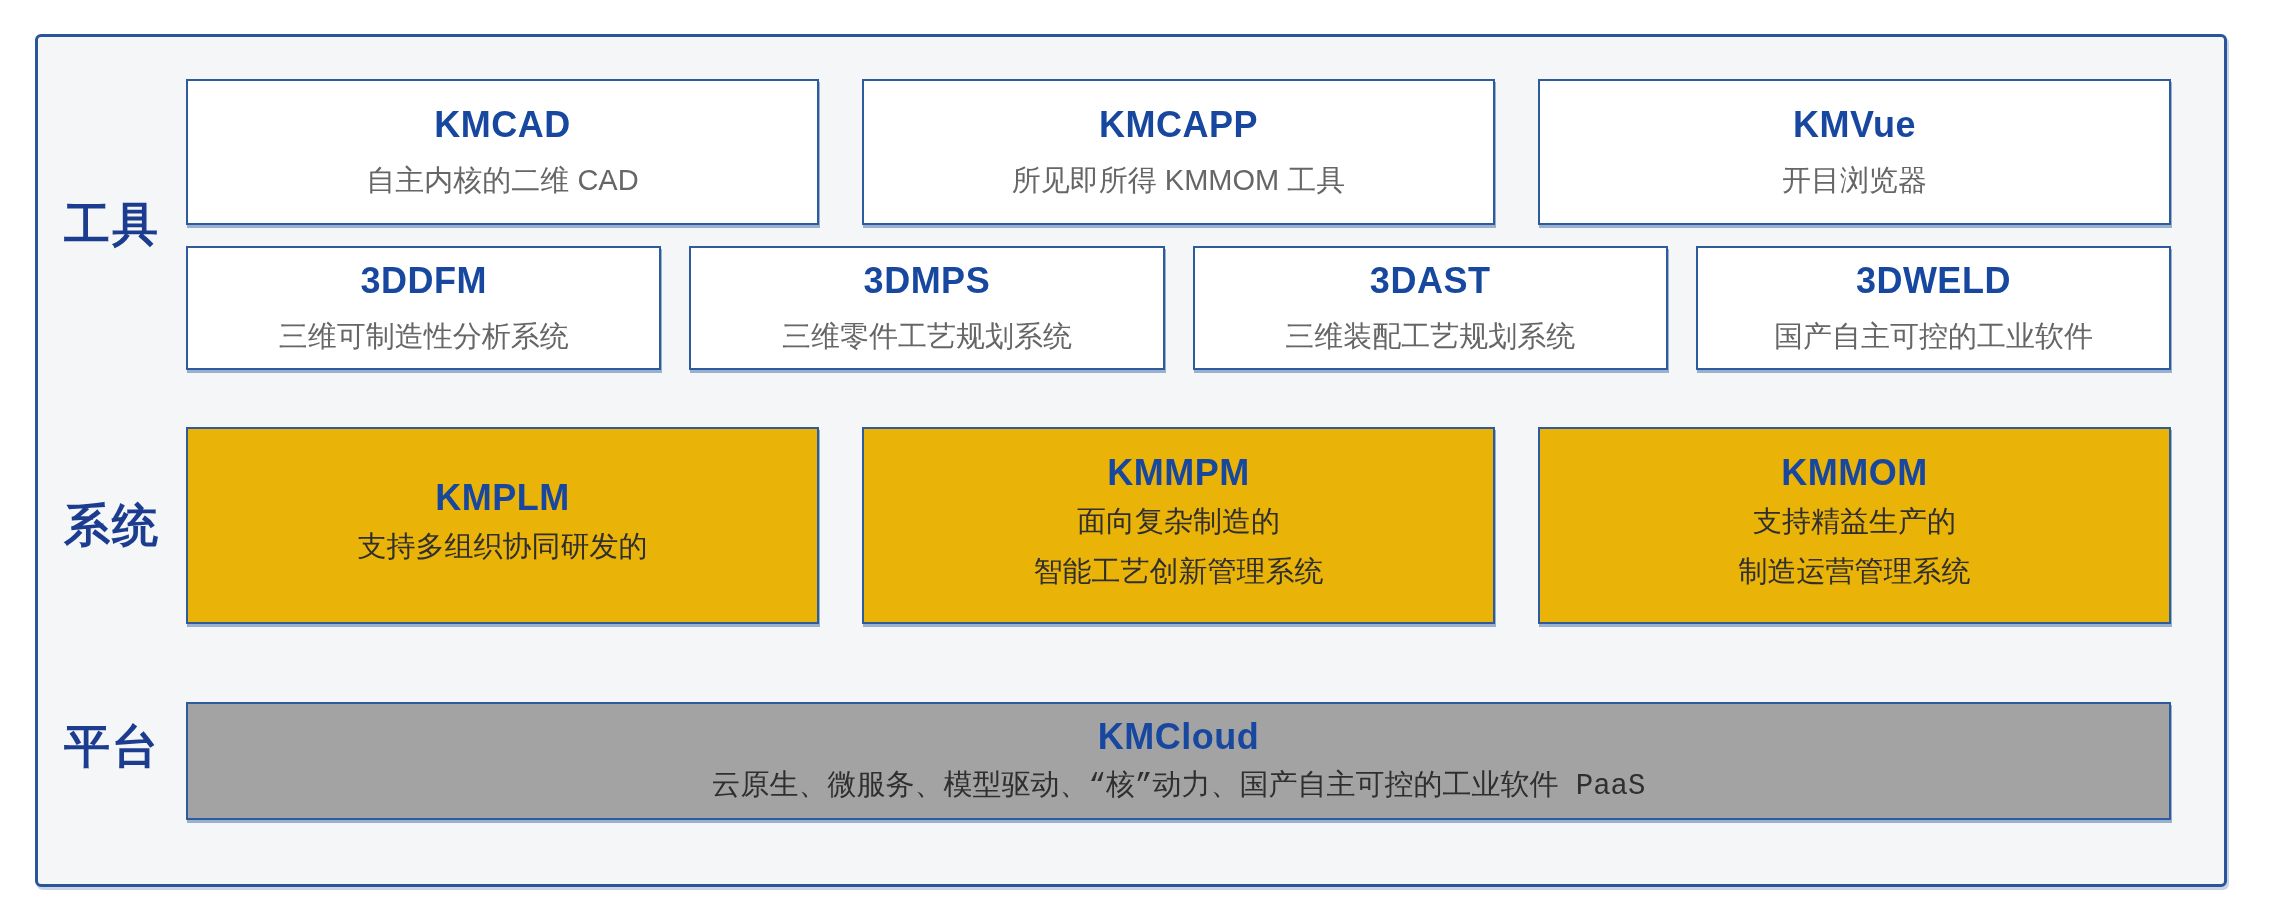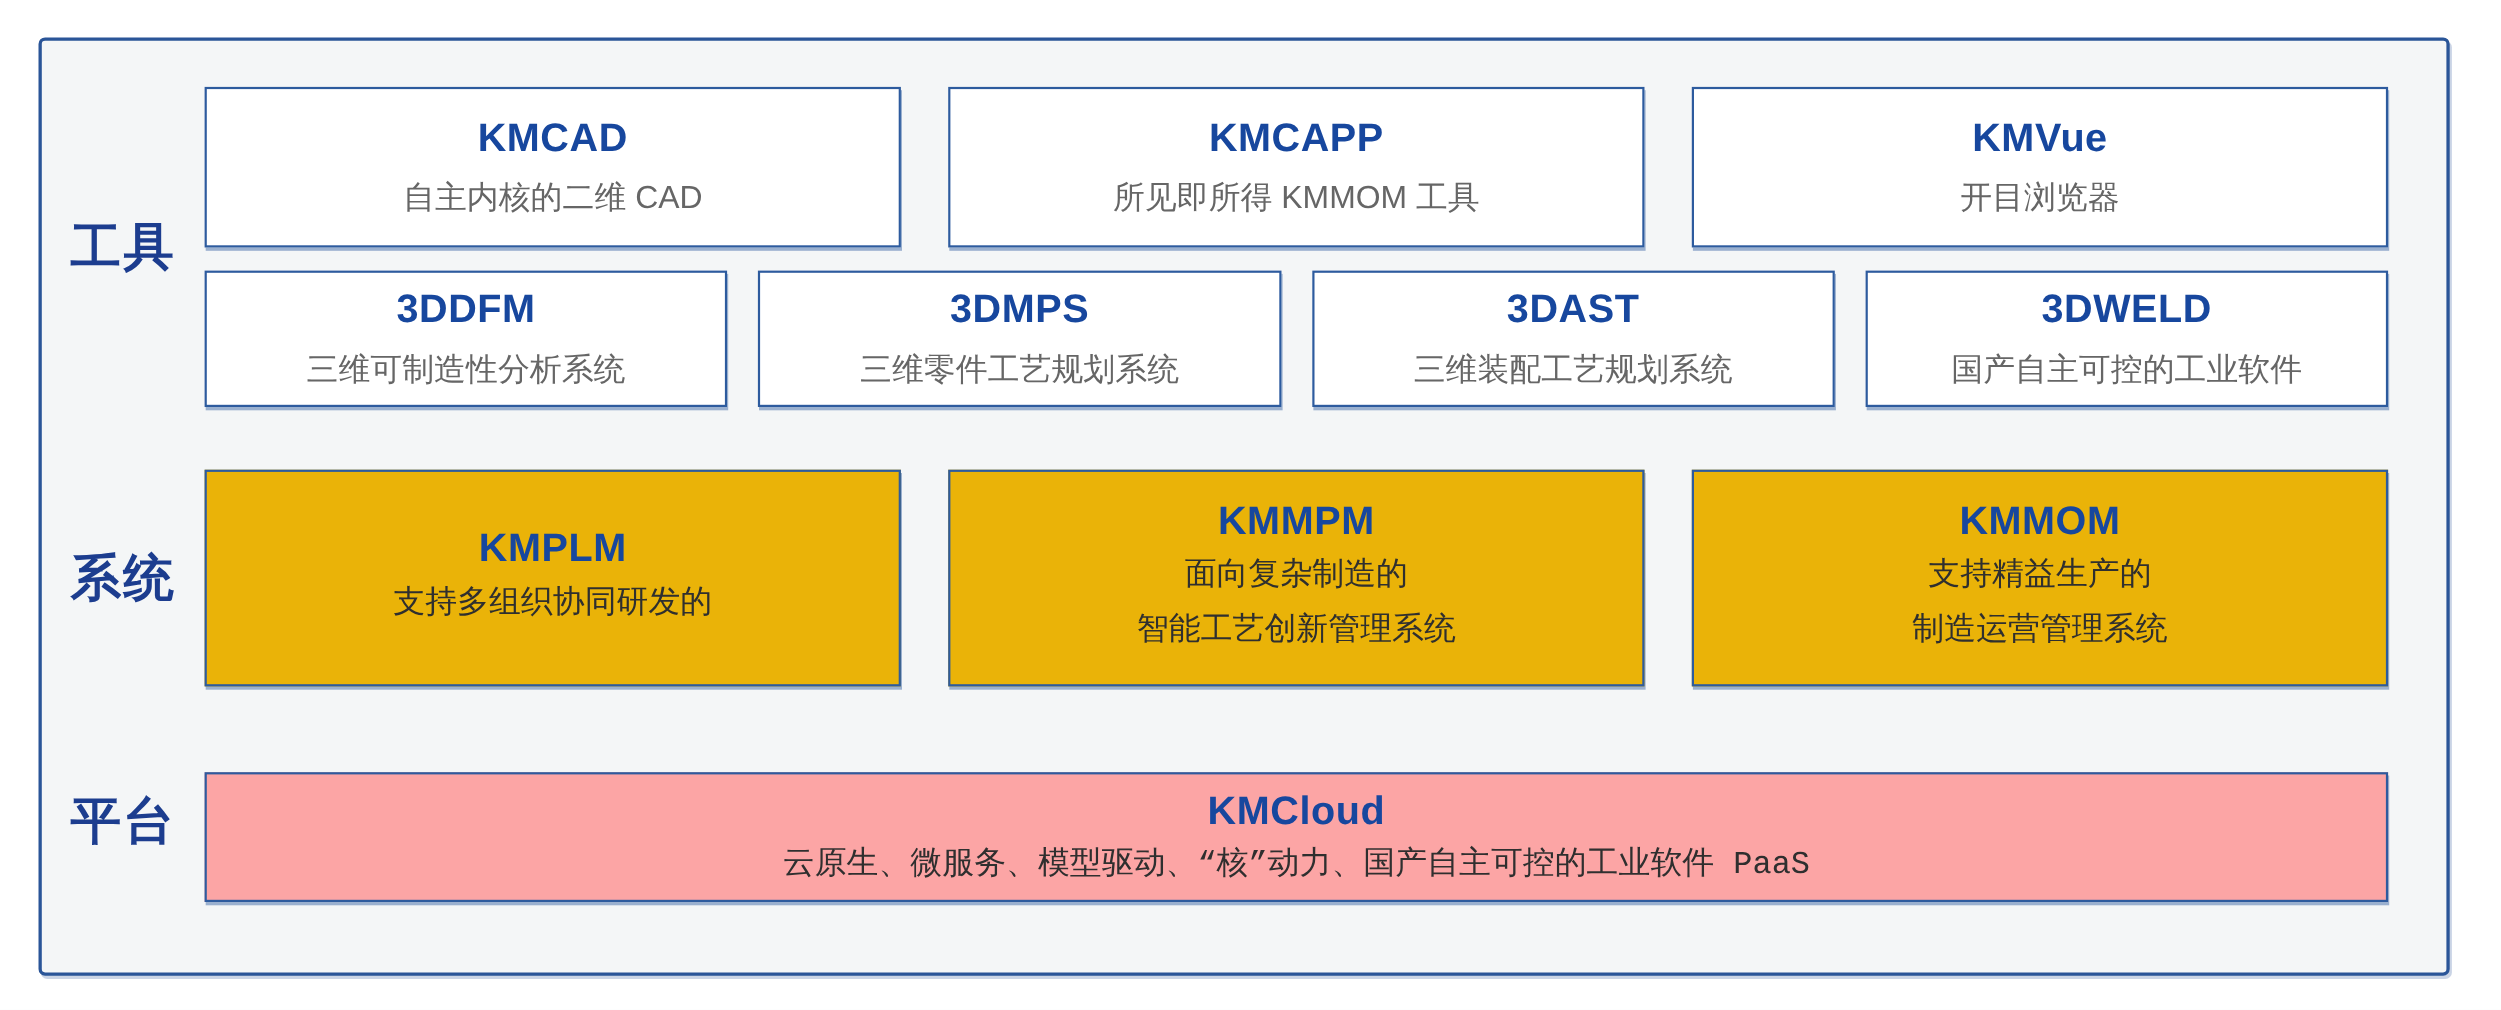--- a/index.html
+++ b/index.html
@@ -43,21 +43,21 @@
     box-sizing: border-box;
     background: #ffffff;
     border: 2px solid #2d5b9e;
     box-shadow: 1px 3px 0 rgba(45,91,158,0.45);
     display: flex; flex-direction: column;
     align-items: center; justify-content: center;
     gap: 16px;
     text-align: center;
   }
   .box.blue { background: #eab308; gap: 6px; }
-  .box.gray { background: #fca5a5; gap: 10px; margin-top: 28px; }
+  .box.gray { background: #a3a3a3; gap: 10px; margin-top: 28px; }
   .box-title {
     color: #17479e;
     font-size: 36px;
     font-weight: 700;
     line-height: 1.15;
     letter-spacing: 0.5px;
   }
   .box-sub {
     color: #666666;
     font-size: 29px;

